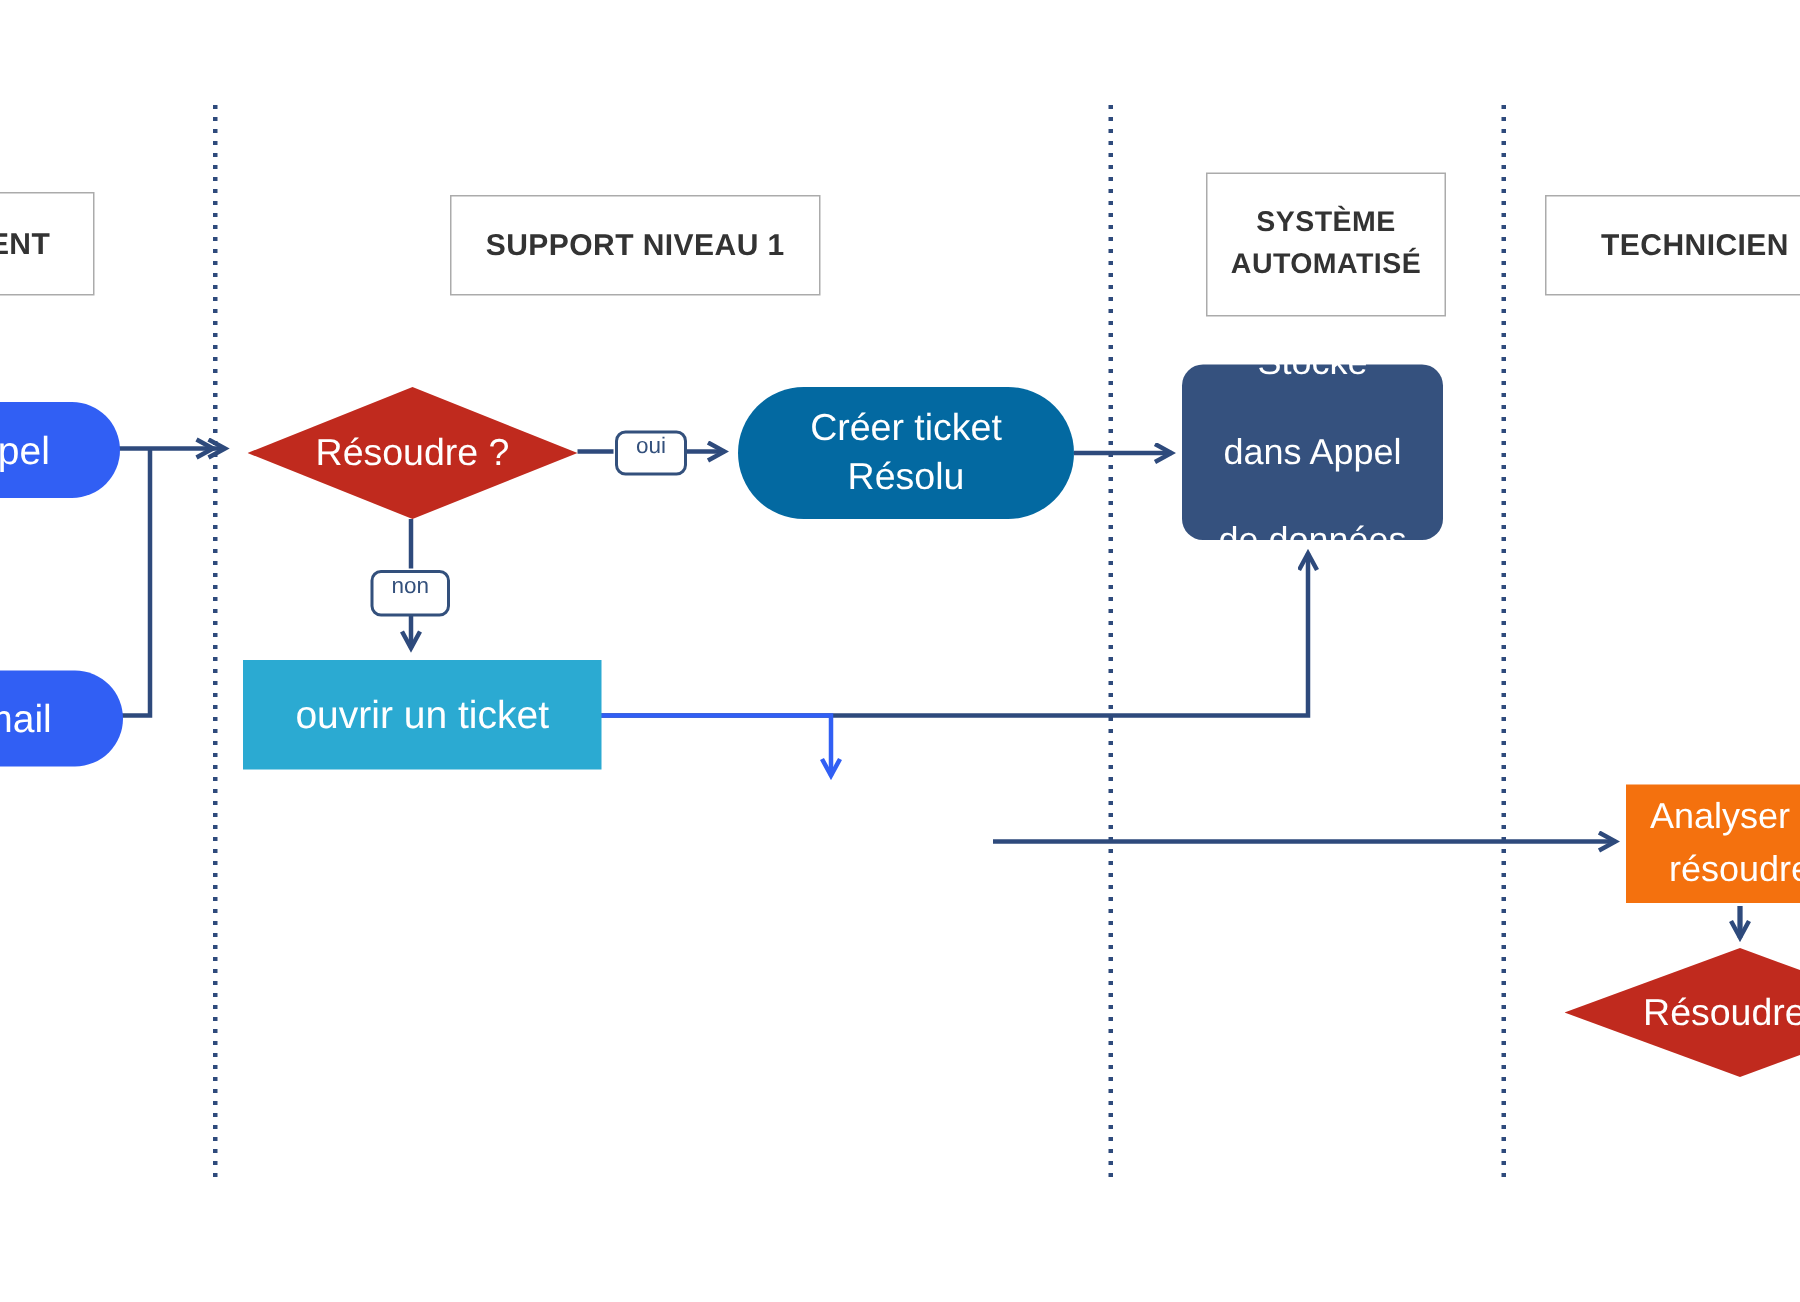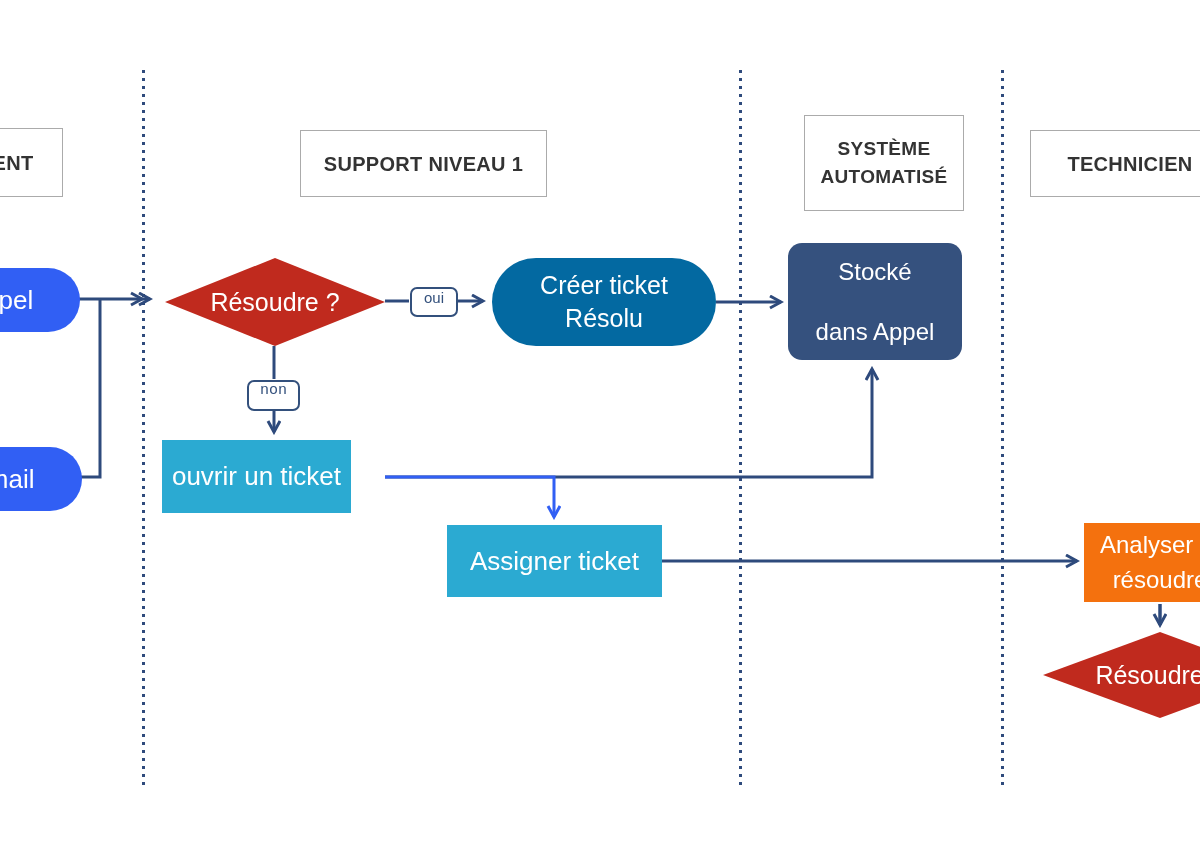--- a/index.html
+++ b/index.html
@@ -34,31 +34,31 @@
   .n-email{left:-78px;top:447px;width:160px;height:64px;}
   .diamond{
     background:#C02A1E;font-size:25px;
     clip-path:polygon(50% 0,100% 50%,50% 100%,0 50%);
   }
   .n-dec1{left:165px;top:258px;width:220px;height:88px;}
   .n-dec2{left:1043px;top:632px;width:234px;height:86px;}
   .n-creer{left:492px;top:258px;width:224px;height:88px;border-radius:44px;background:#0369a1;font-size:25px;line-height:1.32;}
   .n-stocke{left:788px;top:243px;width:174px;height:117px;border-radius:14px;background:#35517E;font-size:24px;line-height:1.48;gap:24px;}
   .cyanbox{background:#2BAAD2;font-size:26px;}
-  .n-ouvrir{left:162px;top:440px;width:189px;height:73px;}
+  .n-ouvrir{left:162px;top:440px;width:239px;height:73px;}
   .n-assigner{left:447px;top:525px;width:215px;height:72px;}
   .n-analyser{left:1084px;top:523px;width:152px;height:79px;background:#F4710E;font-size:24px;line-height:1.45;}
   
   .chip{
     position:absolute;background:#fff;border:2px solid #33507C;border-radius:7px;
     color:#33507C;font-size:15px;display:flex;align-items:flex-start;justify-content:center;
     box-sizing:border-box;
   }
   .chip-oui{left:410px;top:287px;width:48px;height:30px;}
-  .chip-non{left:247px;top:380px;width:53px;height:31px;font-family:Liberation Mono, monospace;}
+  .chip-non{left:247px;top:380px;width:53px;height:31px;}
   .connector-layer{position:absolute;left:0;top:0;}
 </style>
 </head>
 <body>
 
 <div class="canvas">
 
   <div class="lane-sep sep1"></div>
   <div class="lane-sep sep2"></div>
   <div class="lane-sep sep3"></div>
@@ -118,26 +118,24 @@
   <div class="node diamond n-dec1">
     <span>Résoudre ?</span>
   </div>
   <div class="node n-creer">
     <span>Créer ticket</span>
     <span>Résolu</span>
   </div>
   <div class="node n-stocke">
     <span>Stocké</span>
     <span>dans Appel</span>
+    <span>de données</span>
   </div>
   <div class="node cyanbox n-ouvrir">
     <span>ouvrir un ticket</span>
-  </div>
-  <div class="node cyanbox n-assigner">
-    <span>Assigner ticket</span>
   </div>
   <div class="node n-analyser">
     <span>Analyser et</span>
     <span>résoudre</span>
   </div>
   <div class="node diamond n-dec2">
     <span>Résoudre ?</span>
   </div>
 
   <div class="chip chip-oui">

